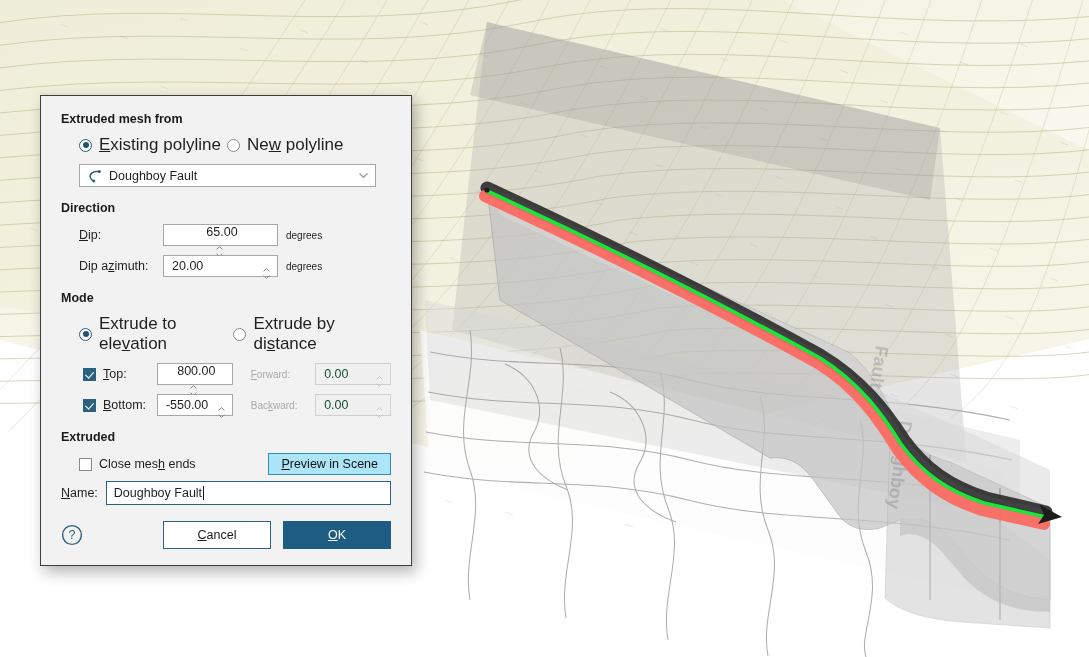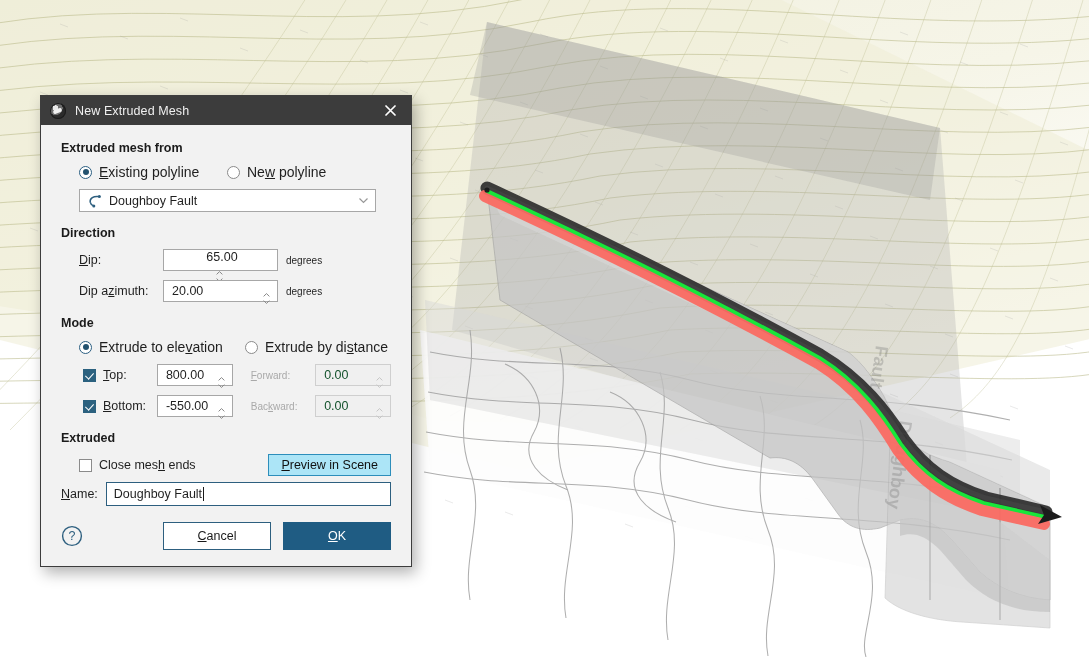--- a/index.html
+++ b/index.html
@@ -63,21 +63,21 @@
   .radio .dot {
     width:13px; height:13px; border-radius:50%;
     border:1px solid #8b8b8b; background:#ffffff;
     box-sizing:border-box; position:relative; flex:0 0 auto; margin-right:7px;
   }
   .radio.on .dot { border:1px solid #2c5f82; }
   .radio.on .dot:after{
     content:""; position:absolute; left:50%; top:50%; width:6px; height:6px;
     margin:-3px 0 0 -3px; border-radius:50%; background:#23526f;
   }
-  .radio .lbl { font-size:14px; }
+  .radio .lbl { font-size:17px; }
 
   
   .cbx { display:flex; align-items:center; cursor:default; }
   .cbx .box {
     width:13px; height:13px; box-sizing:border-box;
     border:1px solid #8b8b8b; background:#ffffff;
     position:relative; flex:0 0 auto; margin-right:7px;
   }
   .cbx.on .box { background:#2b617f; border-color:#2b617f; }
   .cbx.on .box:after{
@@ -279,29 +279,20 @@
 
         <polygon points="1040,505 1062,517 1038,524 1044,515" fill="#1c1c1c"></polygon>
 
         <circle cx="487" cy="190" r="2.6" fill="#1c1c1c"></circle>
       </g>
     </svg>
   </div>
 
   <div id="dialog">
 
-    <div id="titlebar">
-      <div class="tb-icon"></div>
-      <div class="tb-title">New Extruded Mesh</div>
-      <div class="tb-close">
-        <svg width="11" height="11" viewBox="0 0 11 11" aria-hidden="true">
-          <path d="M1,1 L10,10 M10,1 L1,10" stroke="#ffffff" stroke-width="1.7" stroke-linecap="round"></path>
-        </svg>
-      </div>
-    </div>
 
     <div id="dlgbody">
 
       <div class="group">
         <div class="group-label">Extruded mesh from</div>
         <div class="row ml18">
           <div class="radio on" style="width:148px;">
             <span class="dot"></span>
             <span class="lbl"><span class="u">E</span><span>xisting polyline</span></span>
           </div>
@@ -357,36 +348,36 @@
             </span>
           </div>
           <span class="units">degrees</span>
         </div>
       </div>
 
       <div class="group">
         <div class="group-label">Mode</div>
 
         <div class="row ml18" style="margin-bottom:9px;">
-          <div class="radio on" style="width:166px;text-align:center;">
+          <div class="radio on" style="width:166px;">
             <span class="dot"></span>
             <span class="lbl">Extrude to ele<span class="u">v</span>ation</span>
           </div>
           <div class="radio">
             <span class="dot"></span>
             <span class="lbl">Extrude by di<span class="u">s</span>tance</span>
           </div>
         </div>
 
         <div class="field-row ml22">
           <div class="cbx on" style="width:78px;text-align:right;">
             <span class="box"></span>
             <span class="lbl"><span class="u">T</span>op:</span>
           </div>
-          <div class="spin" style="width:80px;">
+          <div class="spin" style="width:80px;flex-direction:column;">
             <span class="val">800.00</span>
             <span class="arrows">
               <span><svg width="7" height="4" viewBox="0 0 7 4">
                     <path d="M0.6,3.4 L3.5,0.6 L6.4,3.4" fill="none" stroke="#888" stroke-width="1"></path>
                   </svg></span>
               <span><svg width="7" height="4" viewBox="0 0 7 4">
                     <path d="M0.6,0.6 L3.5,3.4 L6.4,0.6" fill="none" stroke="#888" stroke-width="1"></path>
                   </svg></span>
             </span>
           </div>

